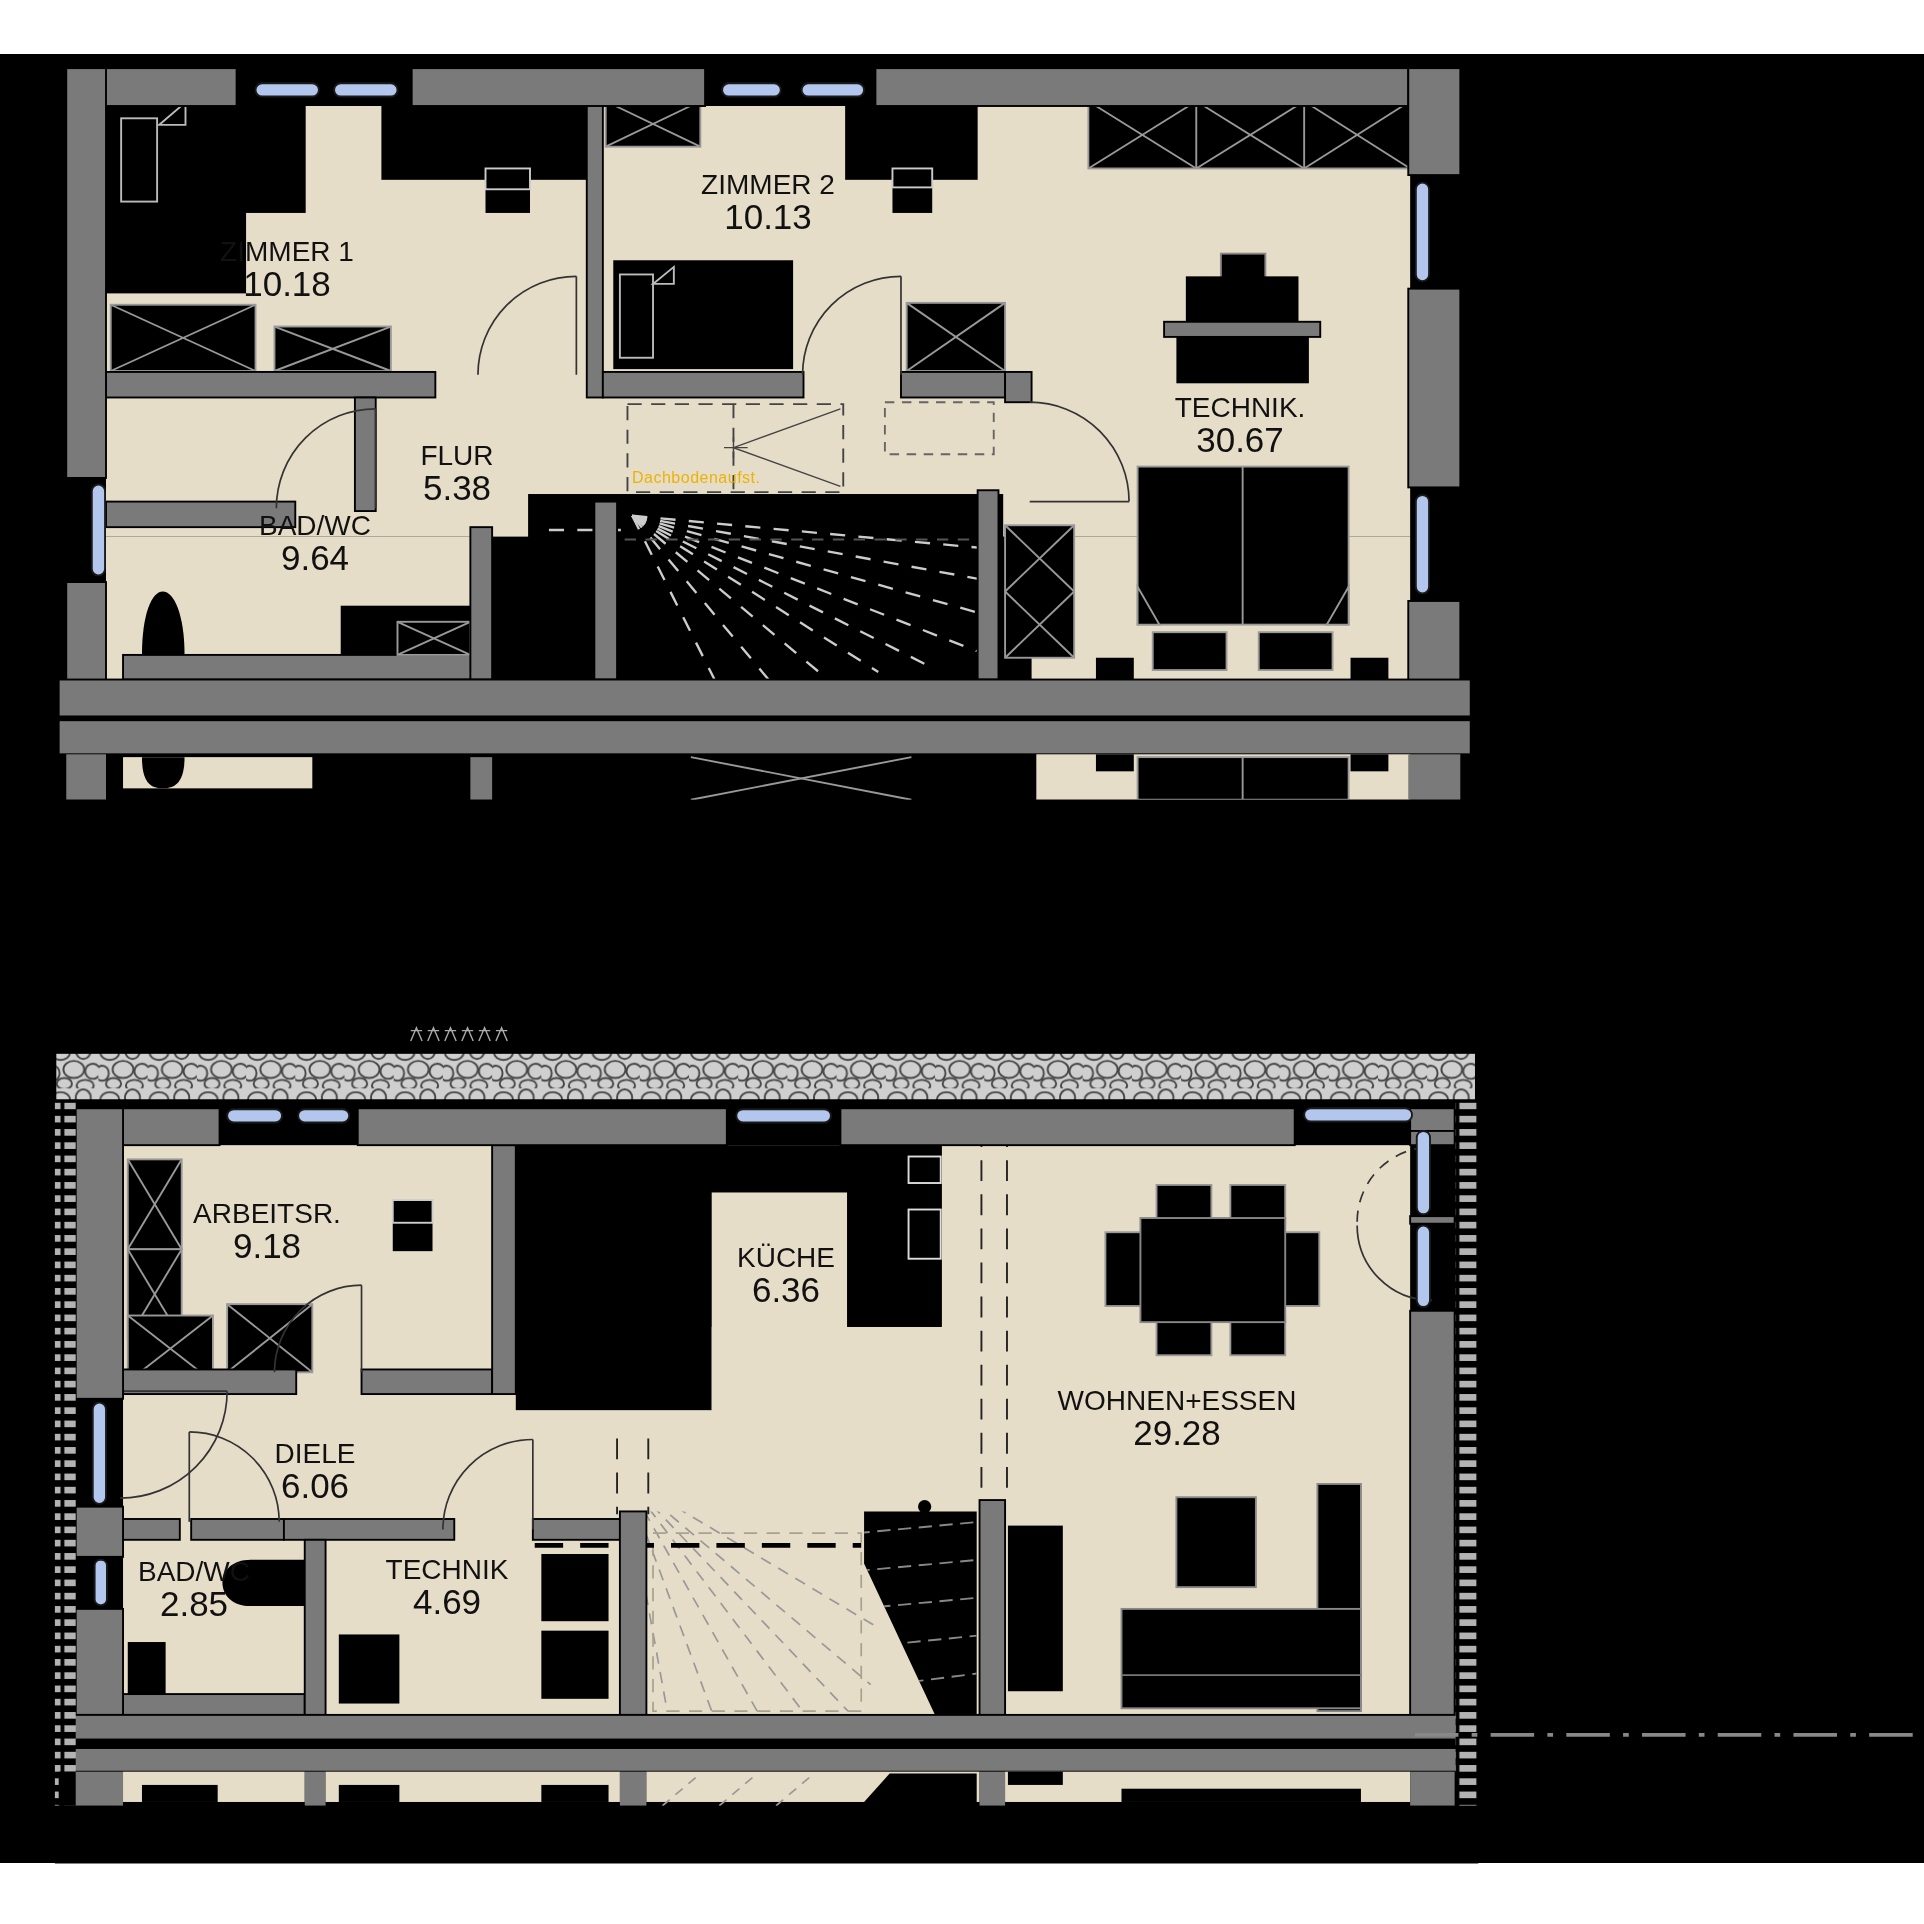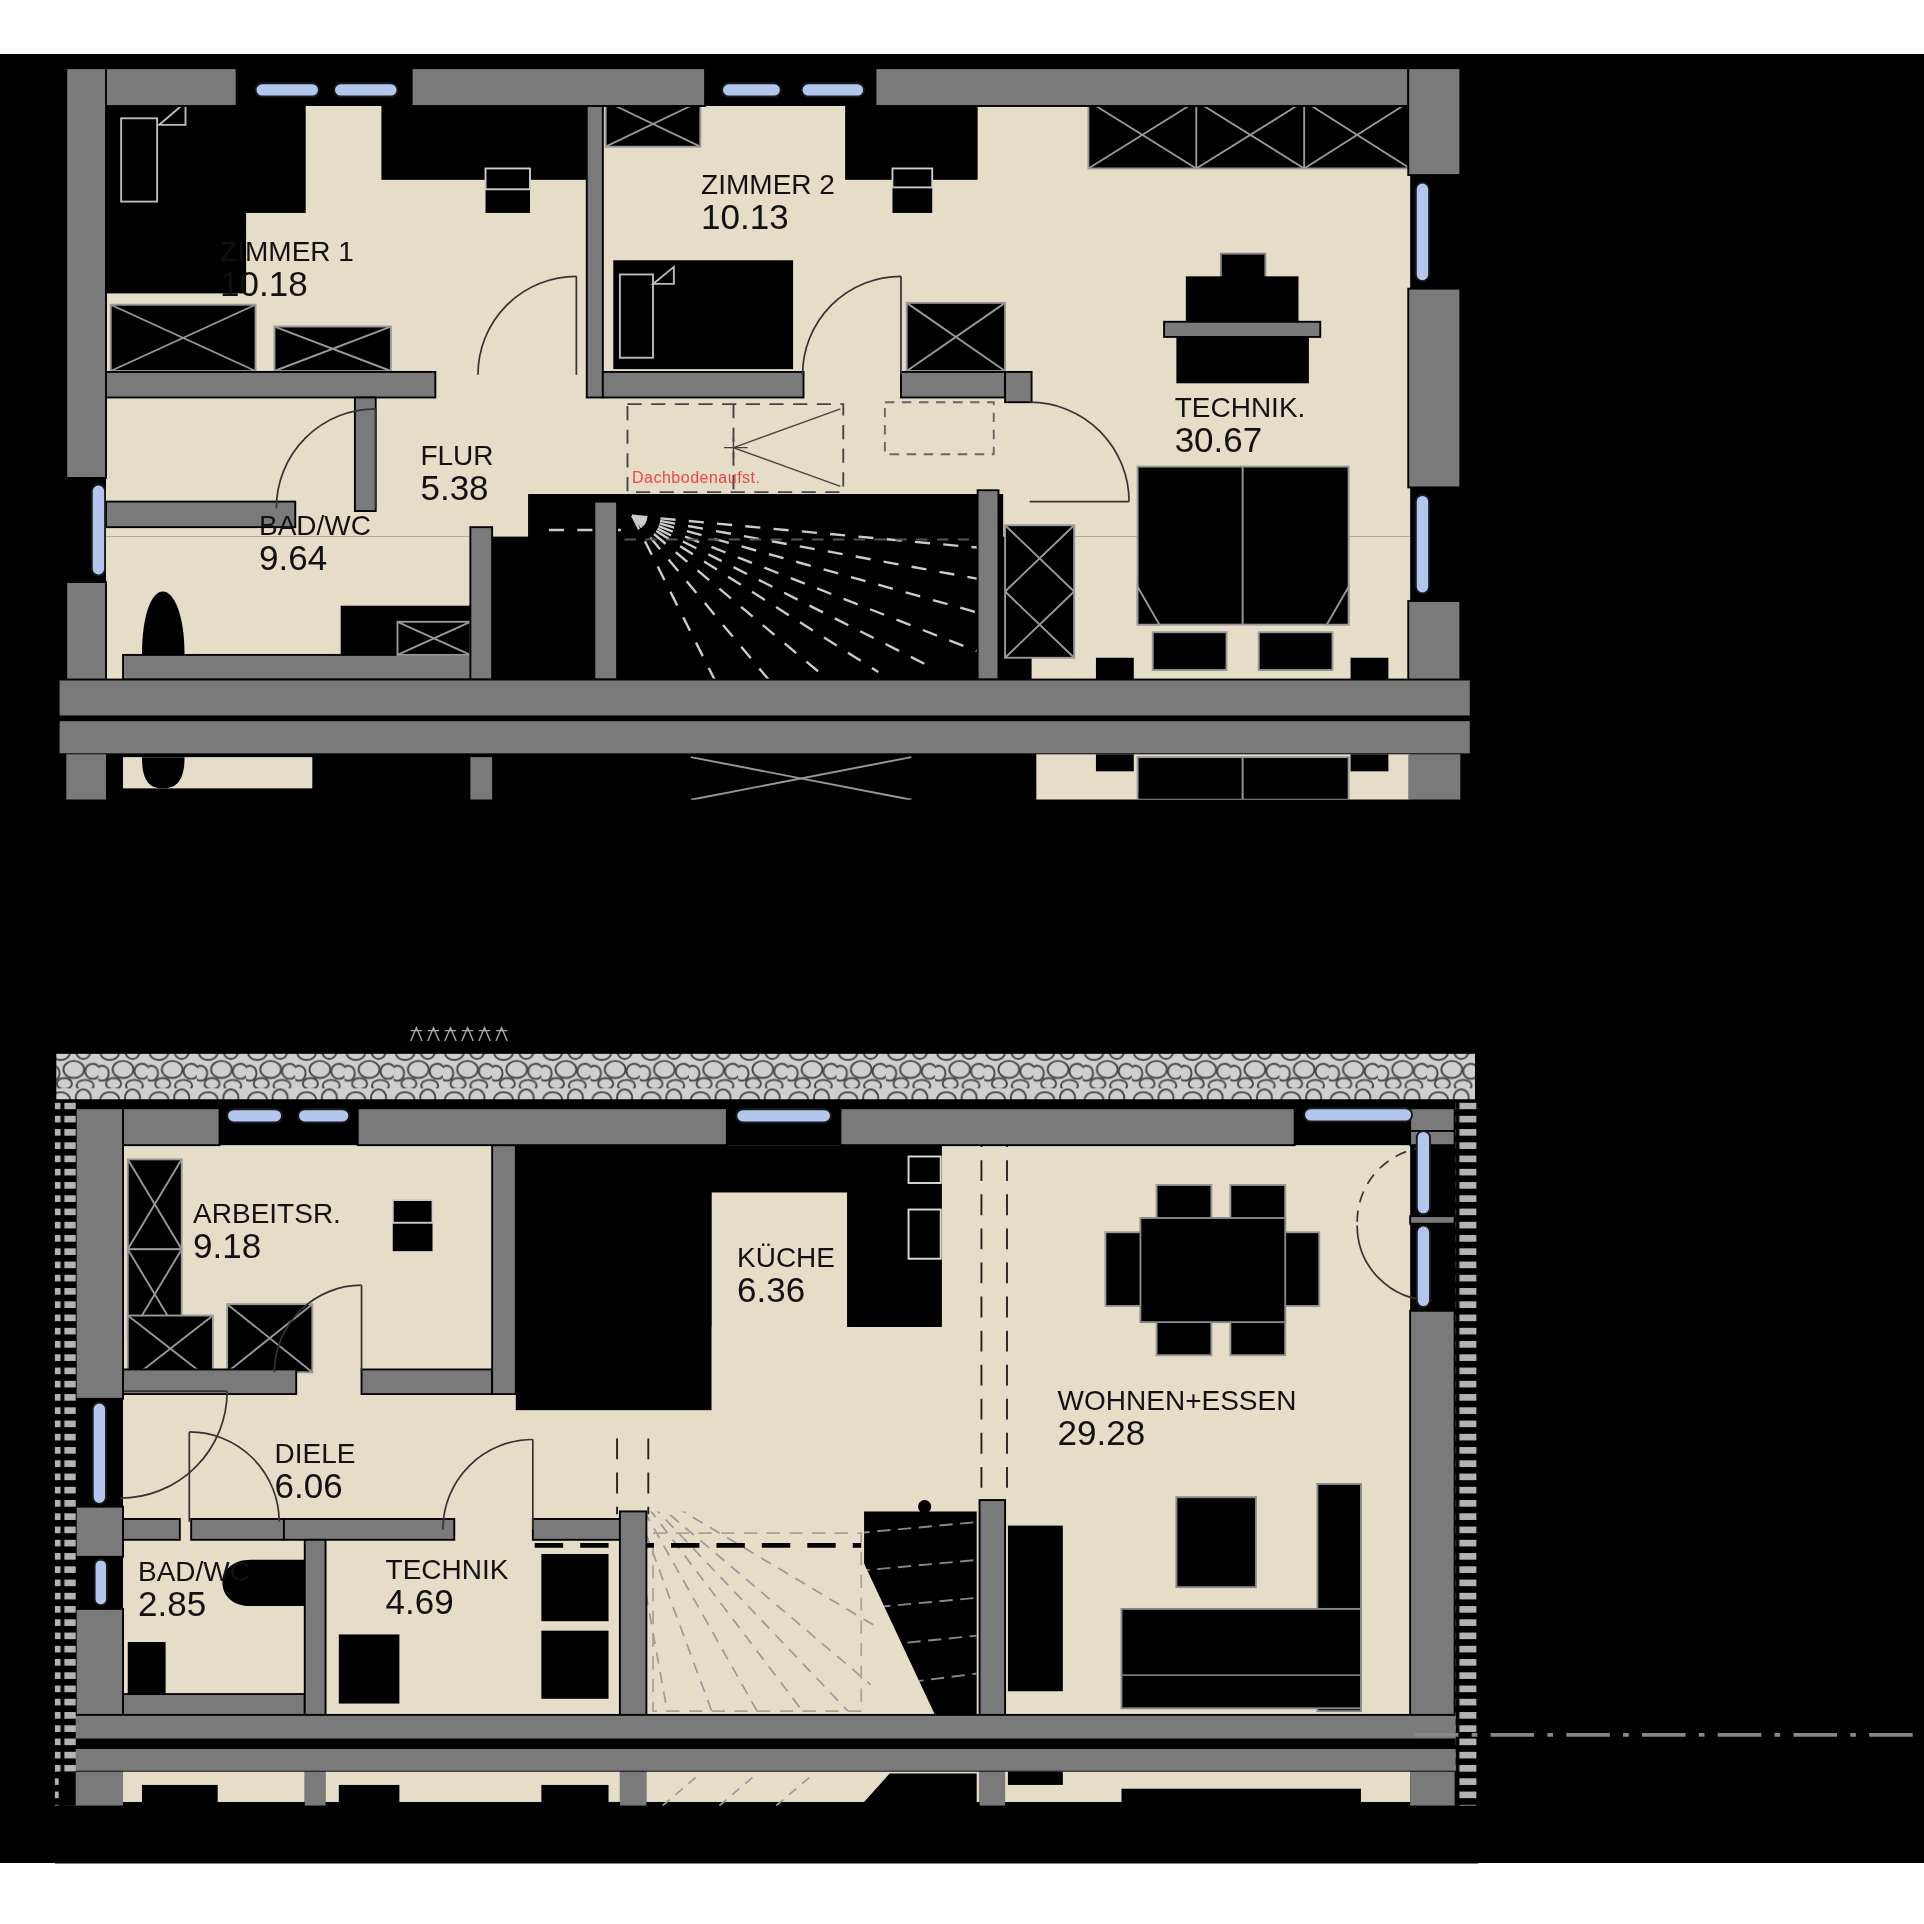--- a/index.html
+++ b/index.html
@@ -1,22 +1,22 @@
 <!DOCTYPE html>
 <html style="font-size:15px"><head>
 <meta charset="utf-8">
 <style>
   html,body{margin:0;padding:0;background:#000;}
   #canvas{position:relative;width:1925px;height:1925px;background:#000;overflow:hidden;
           font-family:"Liberation Sans", sans-serif;}
   .paper-strip{position:absolute;left:0;width:1925px;background:#fff;}
-  .label{position:absolute;transform:translate(-50%,-50%);text-align:left;
+  .label{position:absolute;transform:translate(-50%,-50%);text-align:center;
          color:#111;font-size:28px;line-height:32px;white-space:nowrap;}
   .label .area{font-size:35px;}
-  .small-label{position:absolute;transform:translate(0,-50%);color:#ef4444;
+  .small-label{position:absolute;transform:translate(0,-50%);color:#eab308;
                font-size:16px;letter-spacing:0.5px;white-space:nowrap;}
   svg{position:absolute;left:0;top:0;}
 </style>
 </head>
 <body>
 
 <div id="canvas">
 
   <div class="paper-strip" style="top:0;height:54px"></div>
   <div class="paper-strip" style="top:1863px;height:62px"></div>

